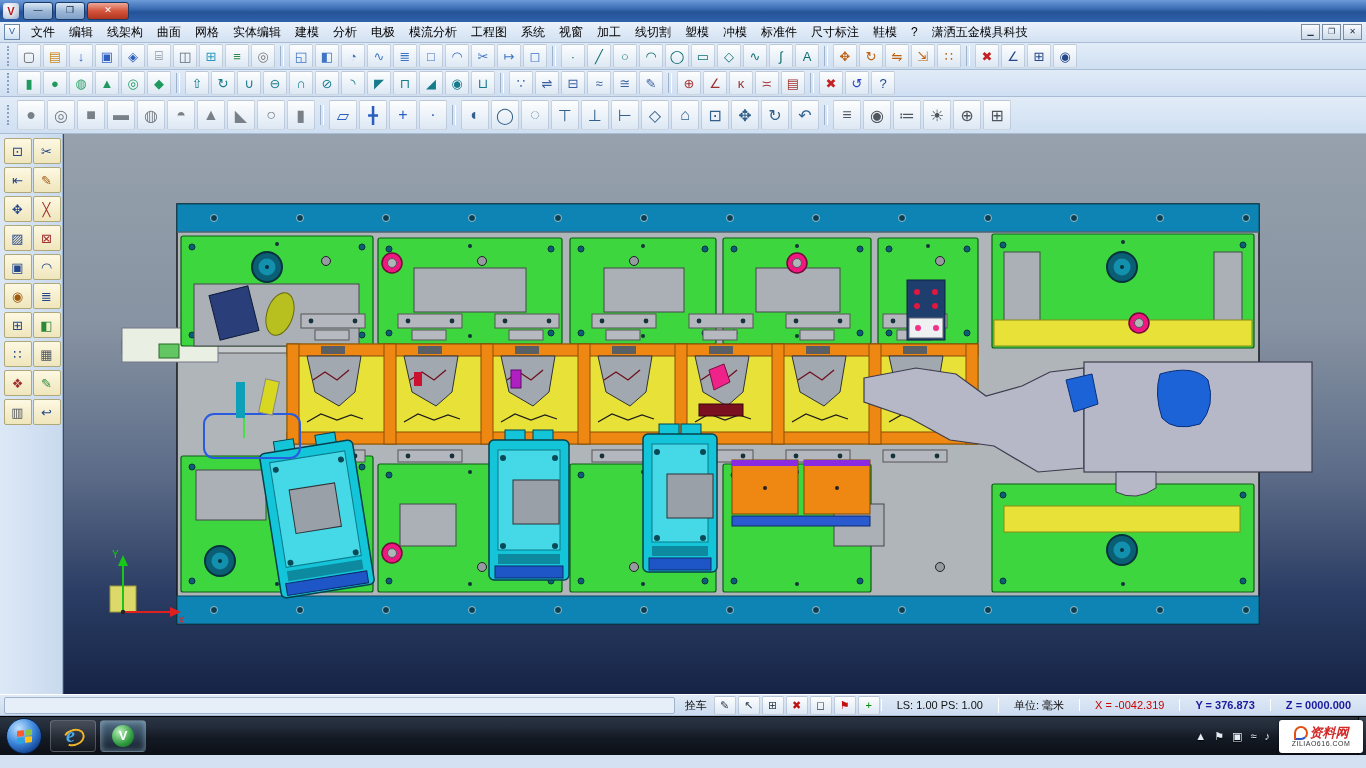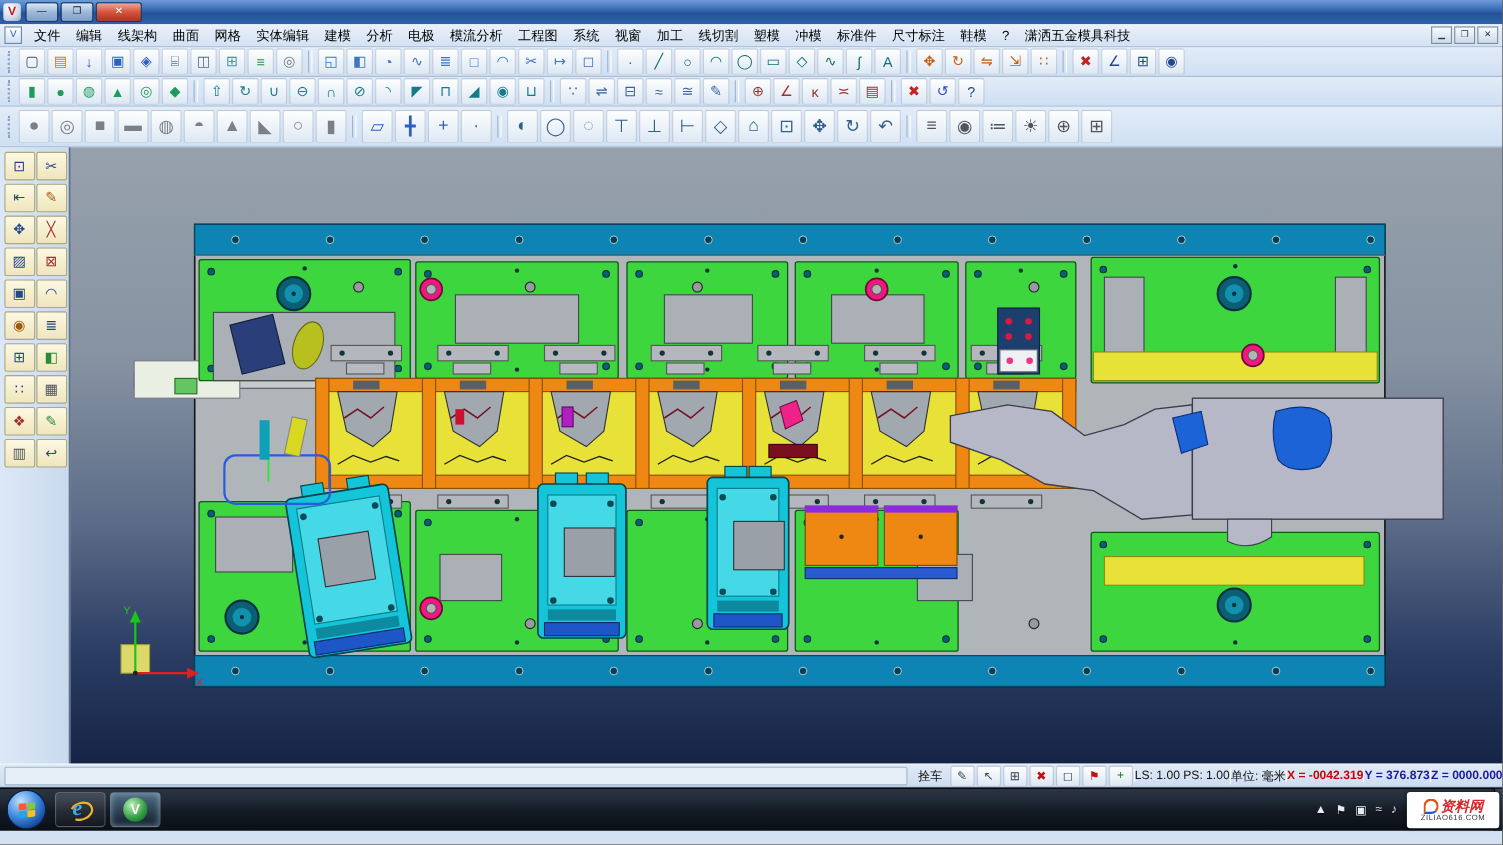--- a/index.html
+++ b/index.html
@@ -62,22 +62,22 @@
   .mag::after{content:'';position:absolute;width:5px;height:2px;background:#356;transform:rotate(45deg);right:-4px;bottom:-2px;}
   .s-seg{height:100%;line-height:19px;padding:0 8px;border-left:1px solid #fff;border-right:1px solid #a8bcd4;white-space:nowrap;}
   .s-seg.bold{font-weight:bold;}
   .s-seg.empty{width:30px;}
   .s-blue{width:22px;height:14px;background:linear-gradient(#5a77d8,#2a43a8);border:1px solid #1a2c78;margin:0 1px;}
   .s-sq{width:16px;height:14px;background:#cdd9e8;border:1px solid #8aa0b8;margin:0 1px;}
   #status2 .cmd{flex:1;height:15px;margin:0 4px;border:1px solid #9fb4cc;background:#e6eef8;border-radius:2px;}
   .st-tool{width:20px;height:17px;margin:0 1px;border:1px solid rgba(120,140,170,.4);border-radius:2px;
     background:linear-gradient(#fdfefe,#dde8f4);display:flex;align-items:center;justify-content:center;font-size:11px;}
   #prompt{padding:0 6px;white-space:nowrap;}
-  .s-txt{padding:0 0;white-space:nowrap;border-left:1px solid #fff;}
-  .cx{color:#cc0000;font-weight:bold;} .cy,.cz{color:#1a1a9c;font-weight:bold;}
+  .s-txt{padding:0 15px;white-space:nowrap;border-left:1px solid #fff;}
+  .cx{color:#cc0000;font-weight:normal;} .cy,.cz{color:#1a1a9c;font-weight:bold;}
   
   #taskbar{position:relative;height:38px;display:flex;align-items:center;
     background:linear-gradient(180deg,#44516384 0%,#232c3a 25%,#141a24 55%,#0b0f16 100%),#10151d;
     border-top:1px solid #000;}
   .orb{width:34px;height:34px;margin:0 6px;border-radius:50%;position:relative;
     background:radial-gradient(circle at 35% 28%,#bfe2ff,#3e8ade 45%,#174a9c 75%,#0a2a60);
     border:1px solid #0a1f40;display:flex;align-items:center;justify-content:center;}
   .flag{display:grid;grid-template-columns:7px 7px;grid-template-rows:6px 6px;gap:1px;transform:skewY(-6deg);}
   .flag i{display:block;border-radius:1px;}
   .f1{background:#ff5a2a;}.f2{background:#8cc63f;}.f3{background:#2aa4e0;}.f4{background:#ffc20e;}

